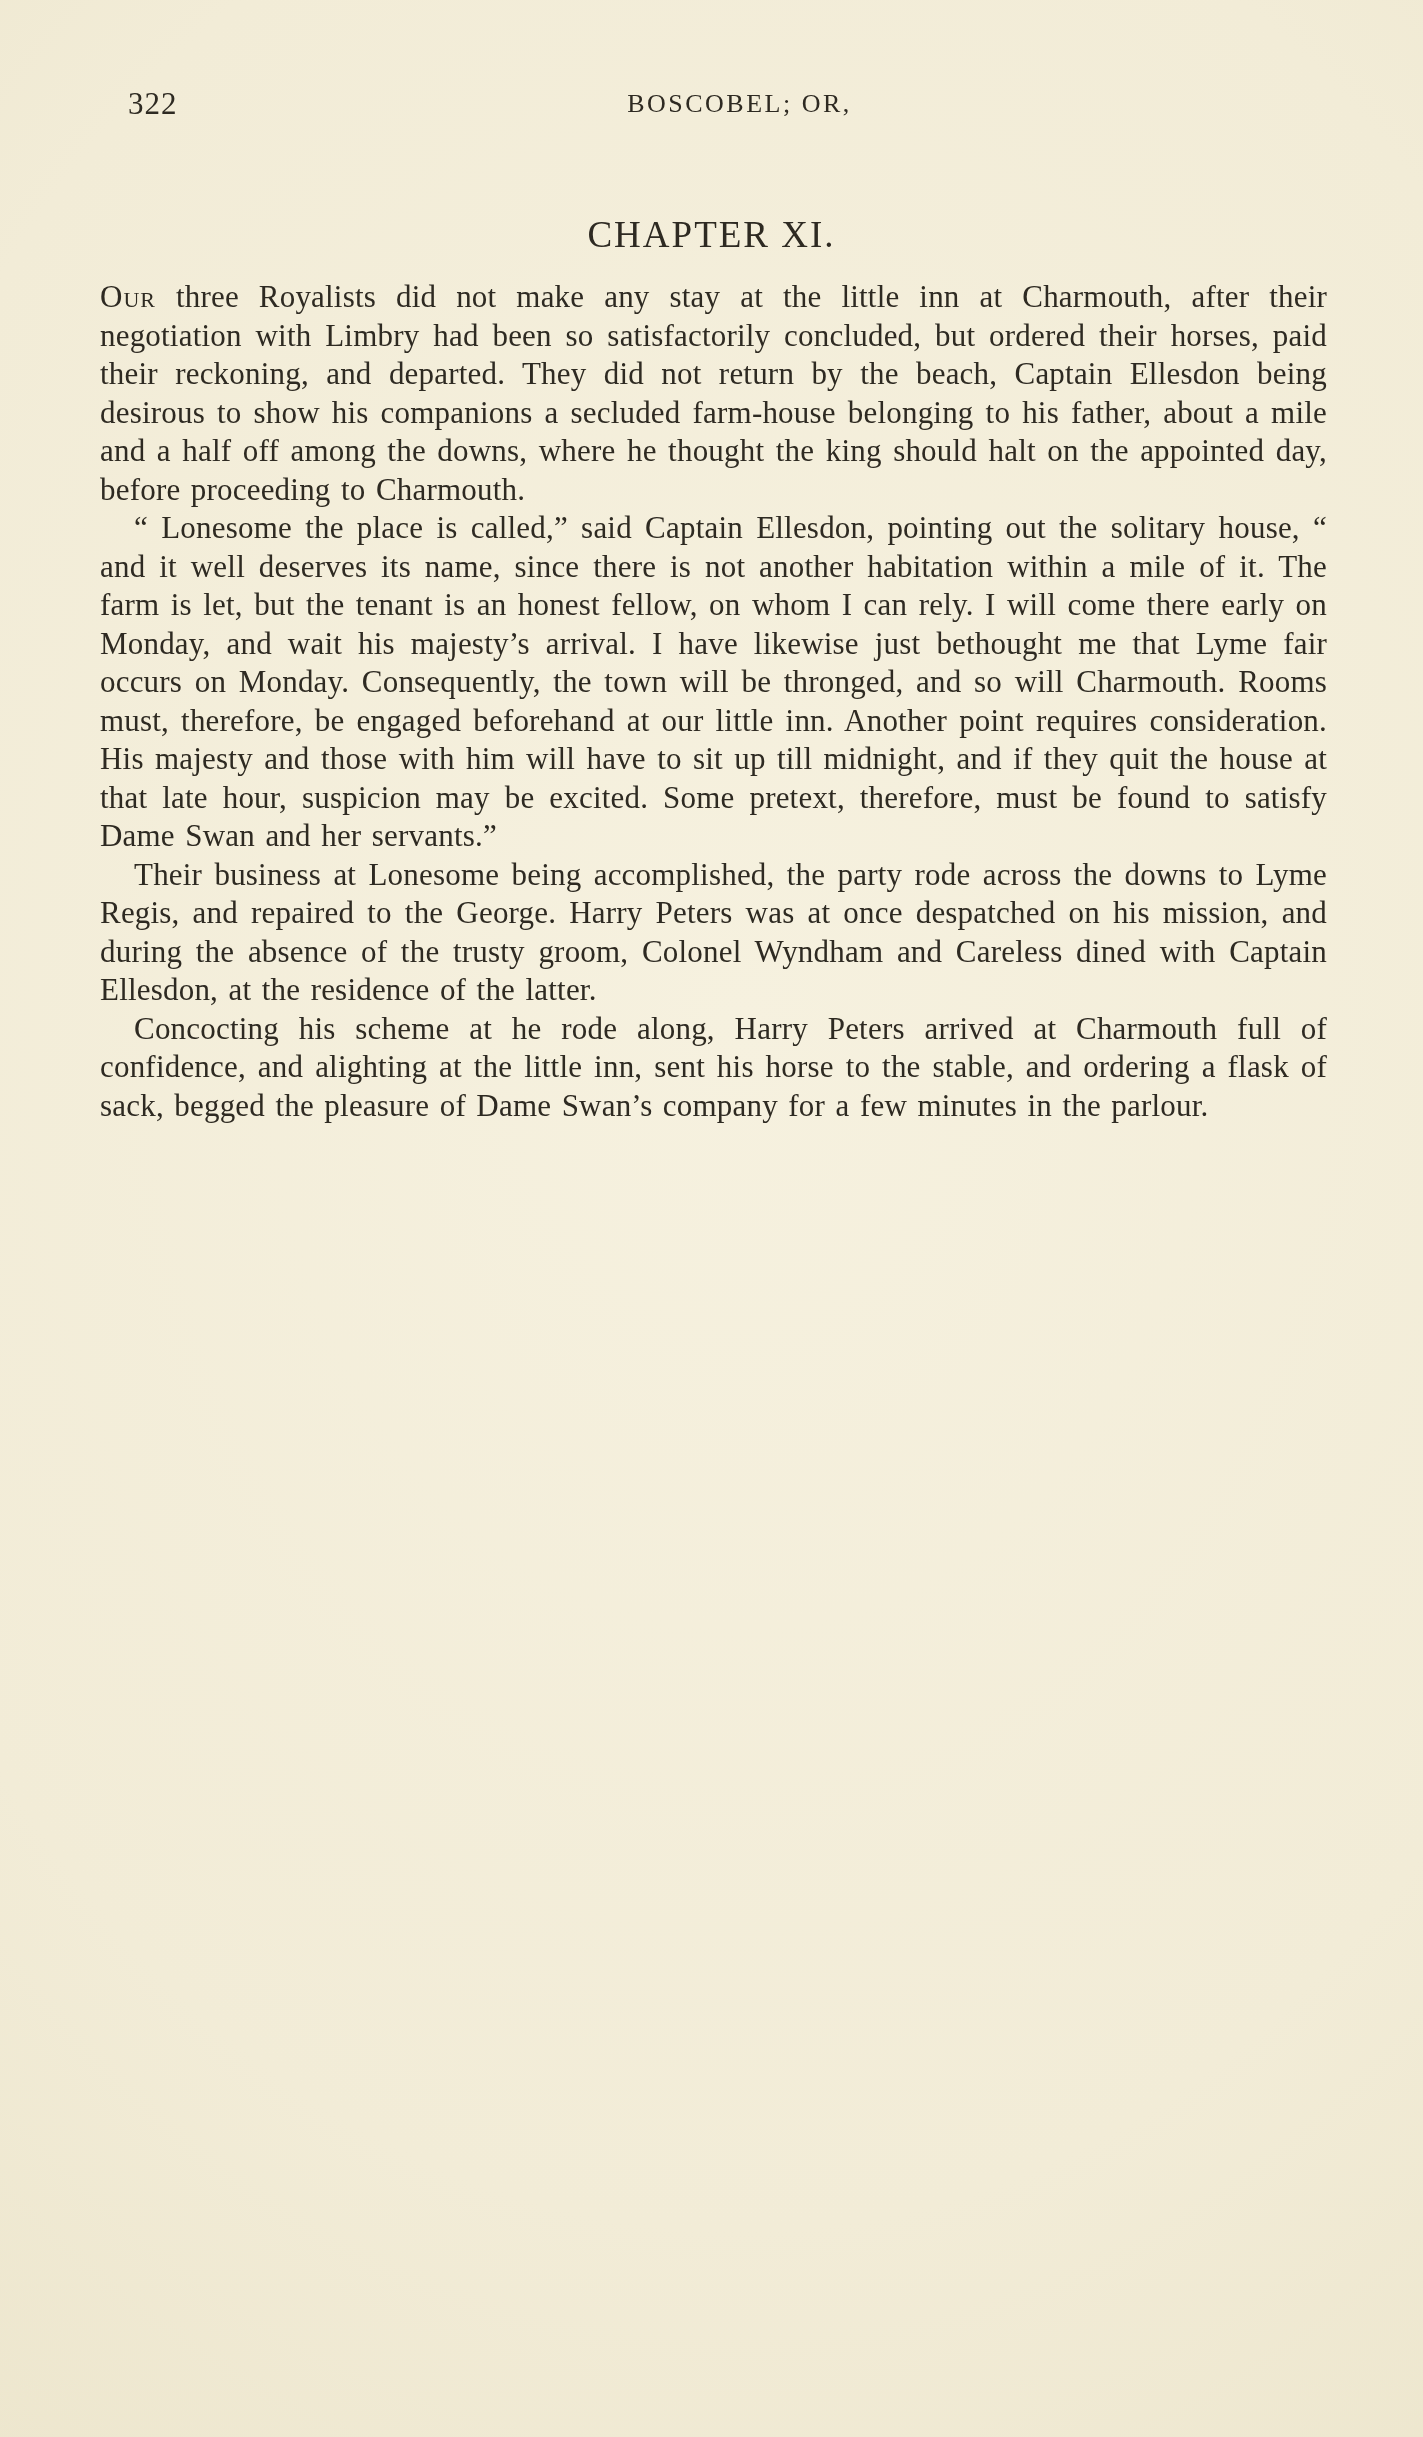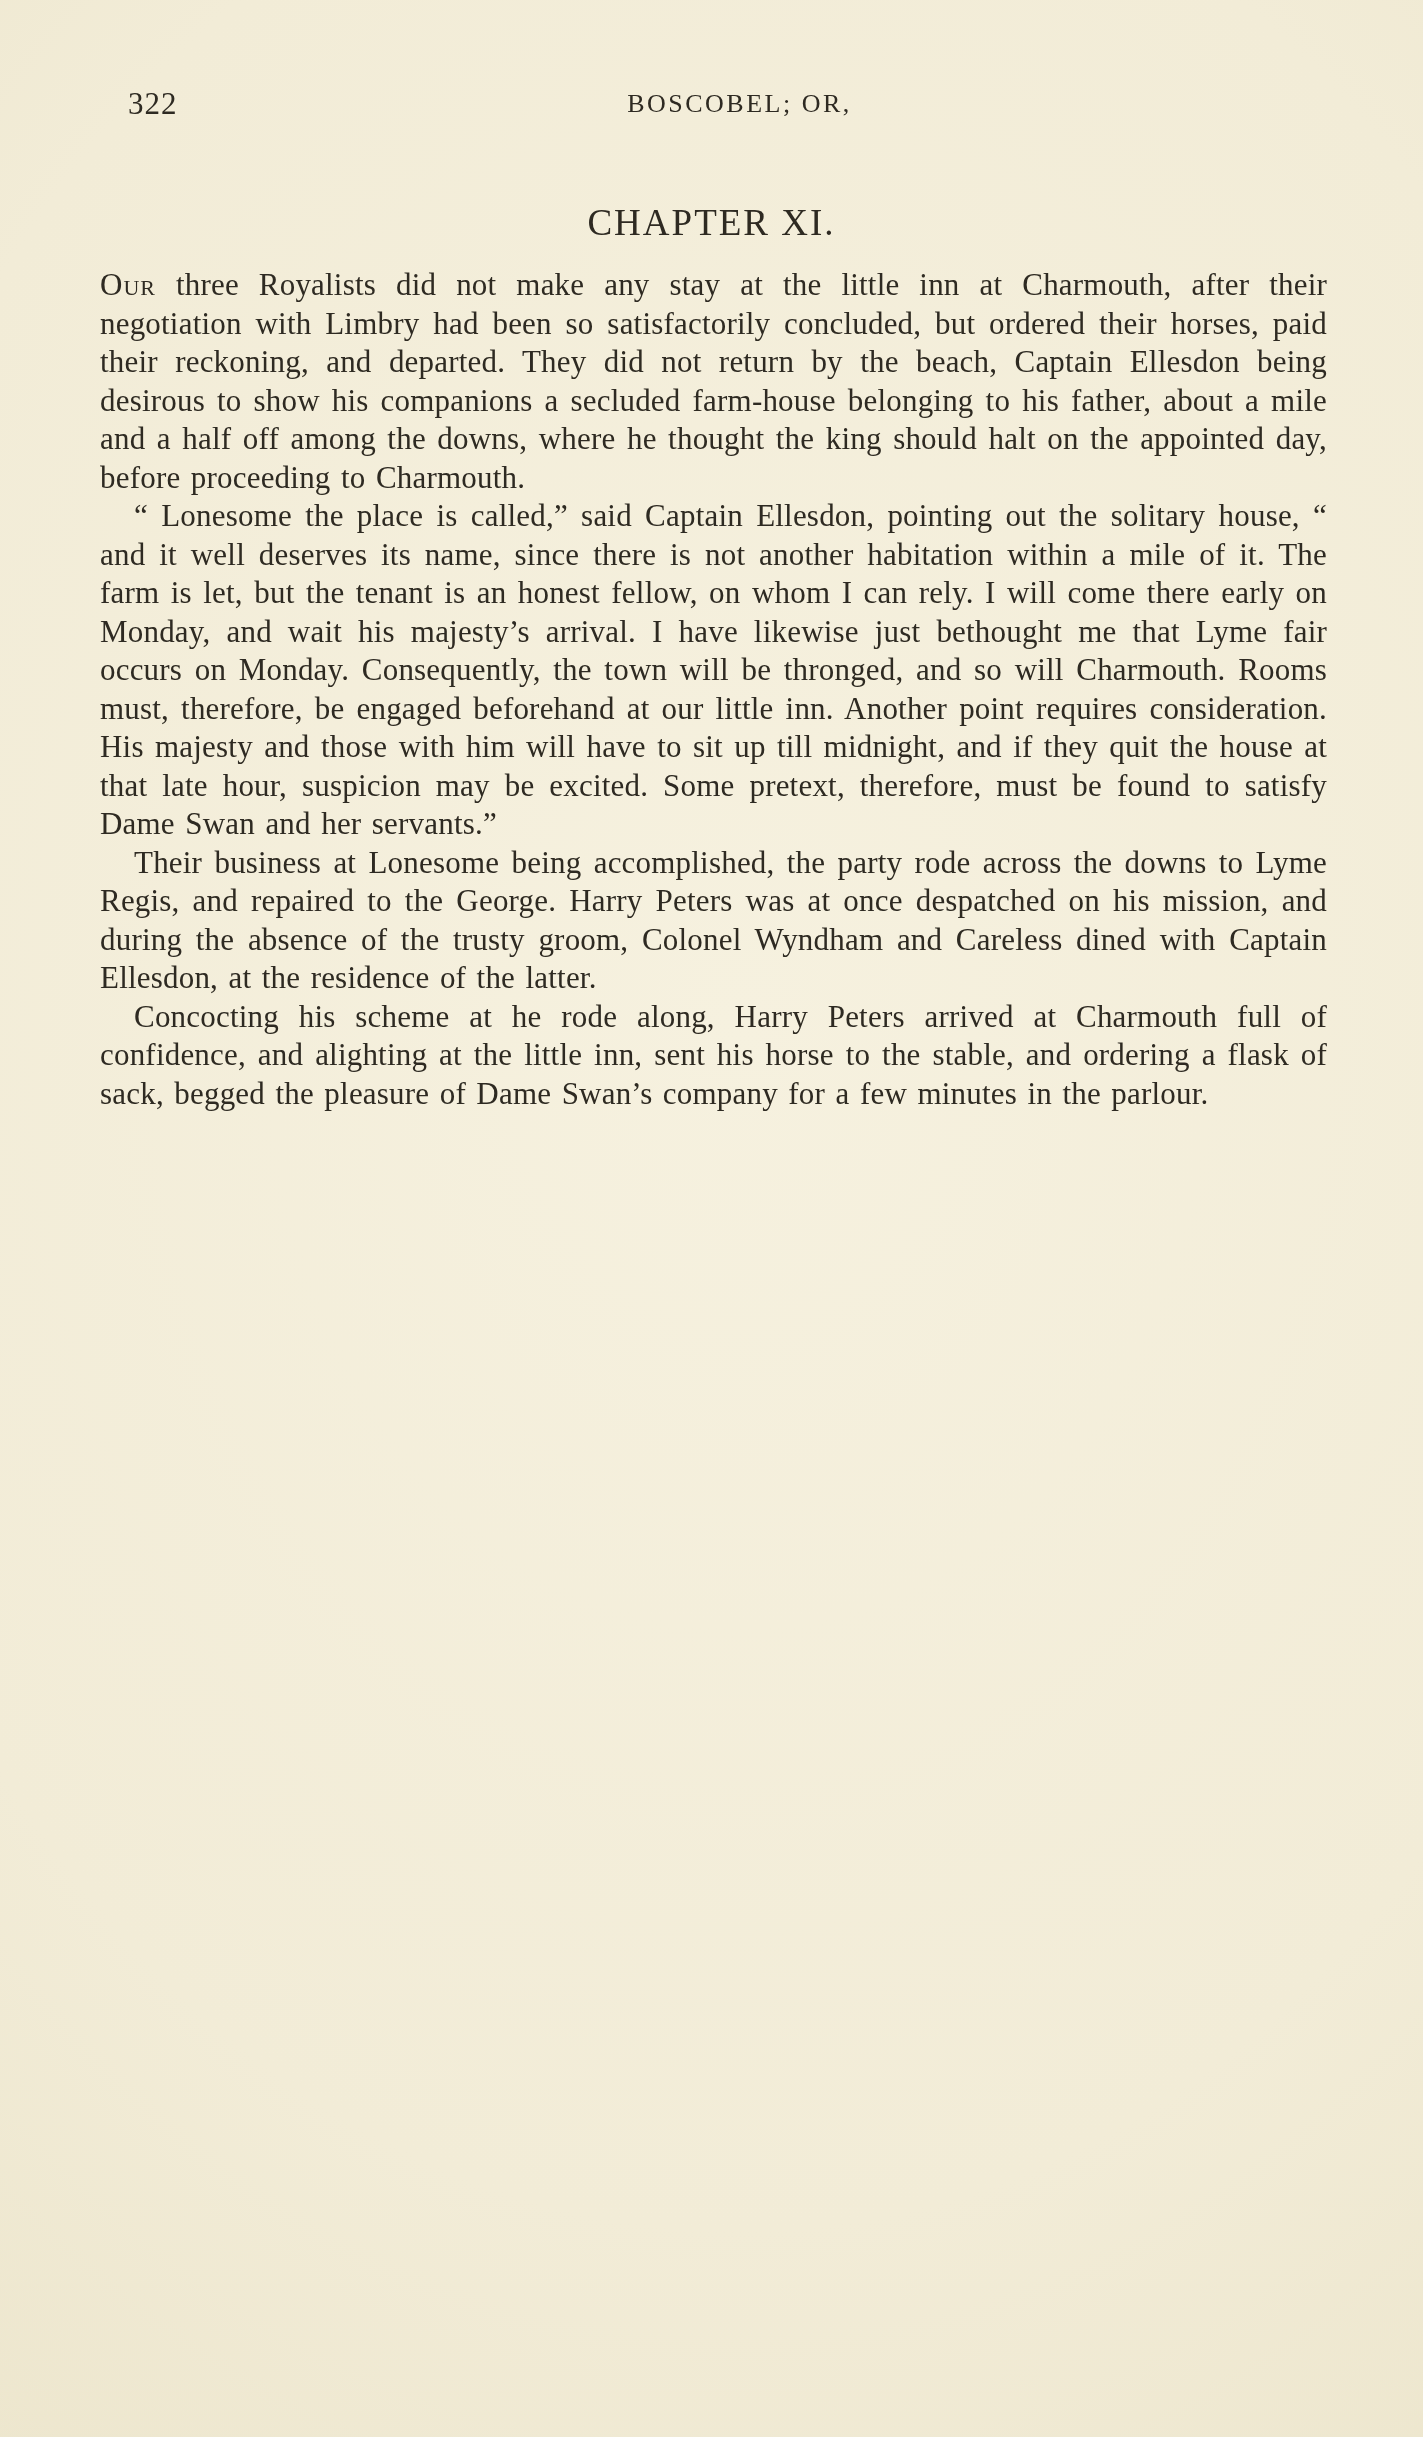--- a/index.html
+++ b/index.html
@@ -37,21 +37,21 @@
     position: absolute;
     left: 0;
     width: 100%;
     top: 3px;
     text-align: center;
     font-size: 26px;
     letter-spacing: 2.5px;
     font-family: Liberation Serif, serif;
   }
   .chapter-title {
-    margin: 4px;
+    margin: 16px;
     padding-top: 197px;
     text-align: center;
     font-size: 37px;
     font-weight: normal;
     letter-spacing: 2px;
   }
   .chapter-subtitle {
     margin: 27px 0 0 0;
     text-align: center;
     font-size: 20px;

